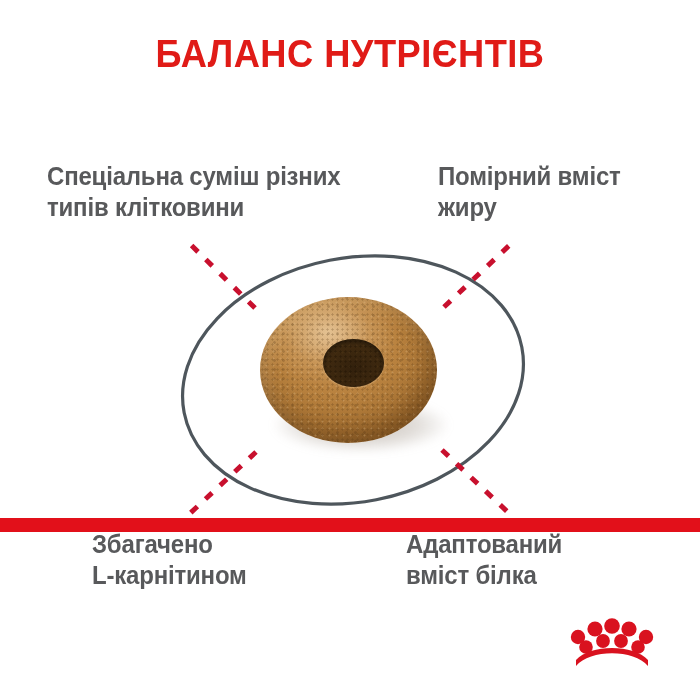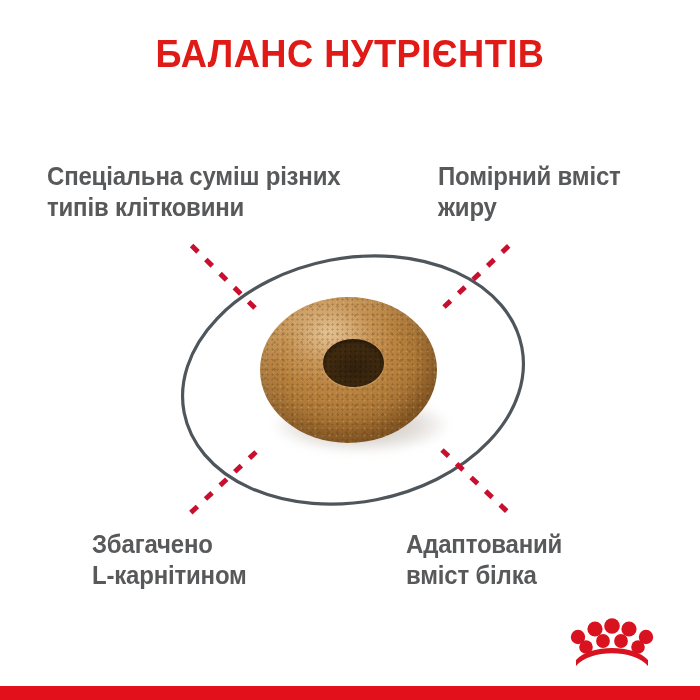--- a/index.html
+++ b/index.html
@@ -13,21 +13,21 @@
     position: relative;
     overflow: hidden;
     font-family: "Liberation Sans", sans-serif;
     -webkit-font-smoothing: antialiased;
   }
 
   #infographic {
     position: absolute;
     inset: 0;
     width: 700px;
-    height: 700px;
+    height: 532px;
     background: #ffffff;
   }
 
   
   .title {
     position: absolute;
     top: 32px;
     left: 0;
     width: 700px;
     text-align: center;

